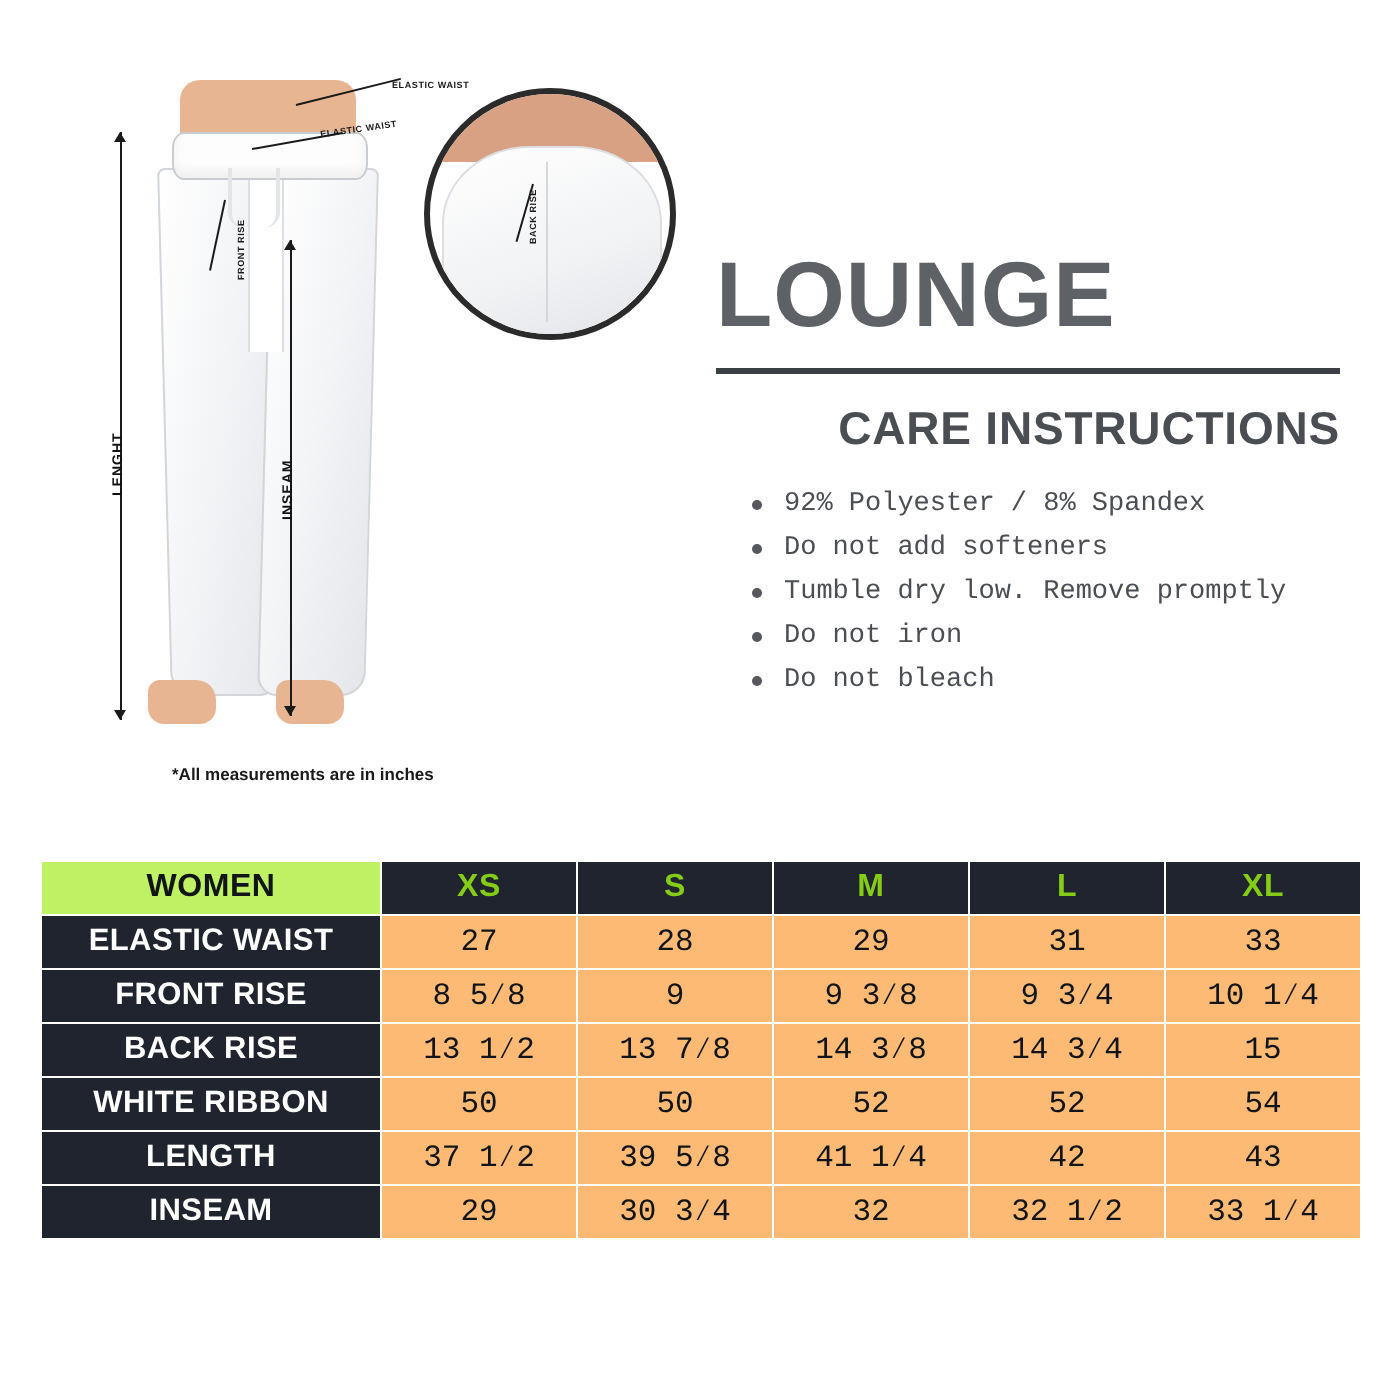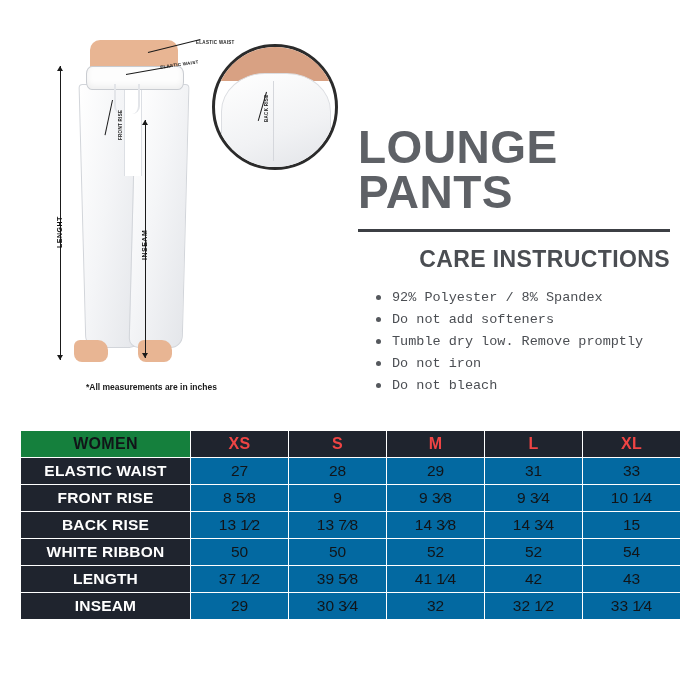--- a/index.html
+++ b/index.html
@@ -268,40 +268,41 @@
   table.size-table th,
   table.size-table td {
     border: 1px solid #ffffff;
     text-align: center;
     font-size: 15.5px;
     height: 26px;
     padding: 0;
   }
   table.size-table thead th {
     background: #1f242e;
-    color: #ef4444;
+    color: #84cc16;
     font-weight: 700;
     font-size: 16px;
     letter-spacing: .3px;
   }
   table.size-table thead th.corner {
-    background: #15803d;
+    background: #bef264;
     color: #111418;
   }
   table.size-table tbody th {
     background: #1f242e;
     color: #ffffff;
     font-weight: 700;
     font-size: 15.5px;
     letter-spacing: .2px;
   }
   table.size-table tbody td {
-    background: #0369a1;
+    background: #fdba74;
     color: #111418;
     font-weight: 400;
+    font-family: Liberation Mono, monospace;
   }
   .col-label { width: 170px; }
   .col-size { width: 98px; }
 </style>
 </head>
 <body>
 
 <div class="page">
 
   <div class="top">
@@ -338,21 +339,21 @@
       <div class="dim-v" style="left:60px; top:66px; height:294px;"></div>
       <span class="dim-caption" style="left:56px; top:248px;">LENGHT</span>
 
       <div class="dim-v" style="left:145px; top:120px; height:238px;"></div>
       <span class="dim-caption" style="left:141px; top:260px;">INSEAM</span>
 
       <div class="footnote">*All measurements are in inches</div>
     </div>
 
     <div class="info">
-      <h1 class="title"><span>LOUNGE</span><span class="l2">PANTS</span></h1>
+      <h1 class="title"><span>LOUNGE</span></h1>
       <div class="rule"></div>
       <div class="care-heading">CARE INSTRUCTIONS</div>
       <ul class="care-list">
         <li>92% Polyester / 8% Spandex</li>
         <li>Do not add softeners</li>
         <li>Tumble dry low. Remove promptly</li>
         <li>Do not iron</li>
         <li>Do not bleach</li>
       </ul>
     </div>

